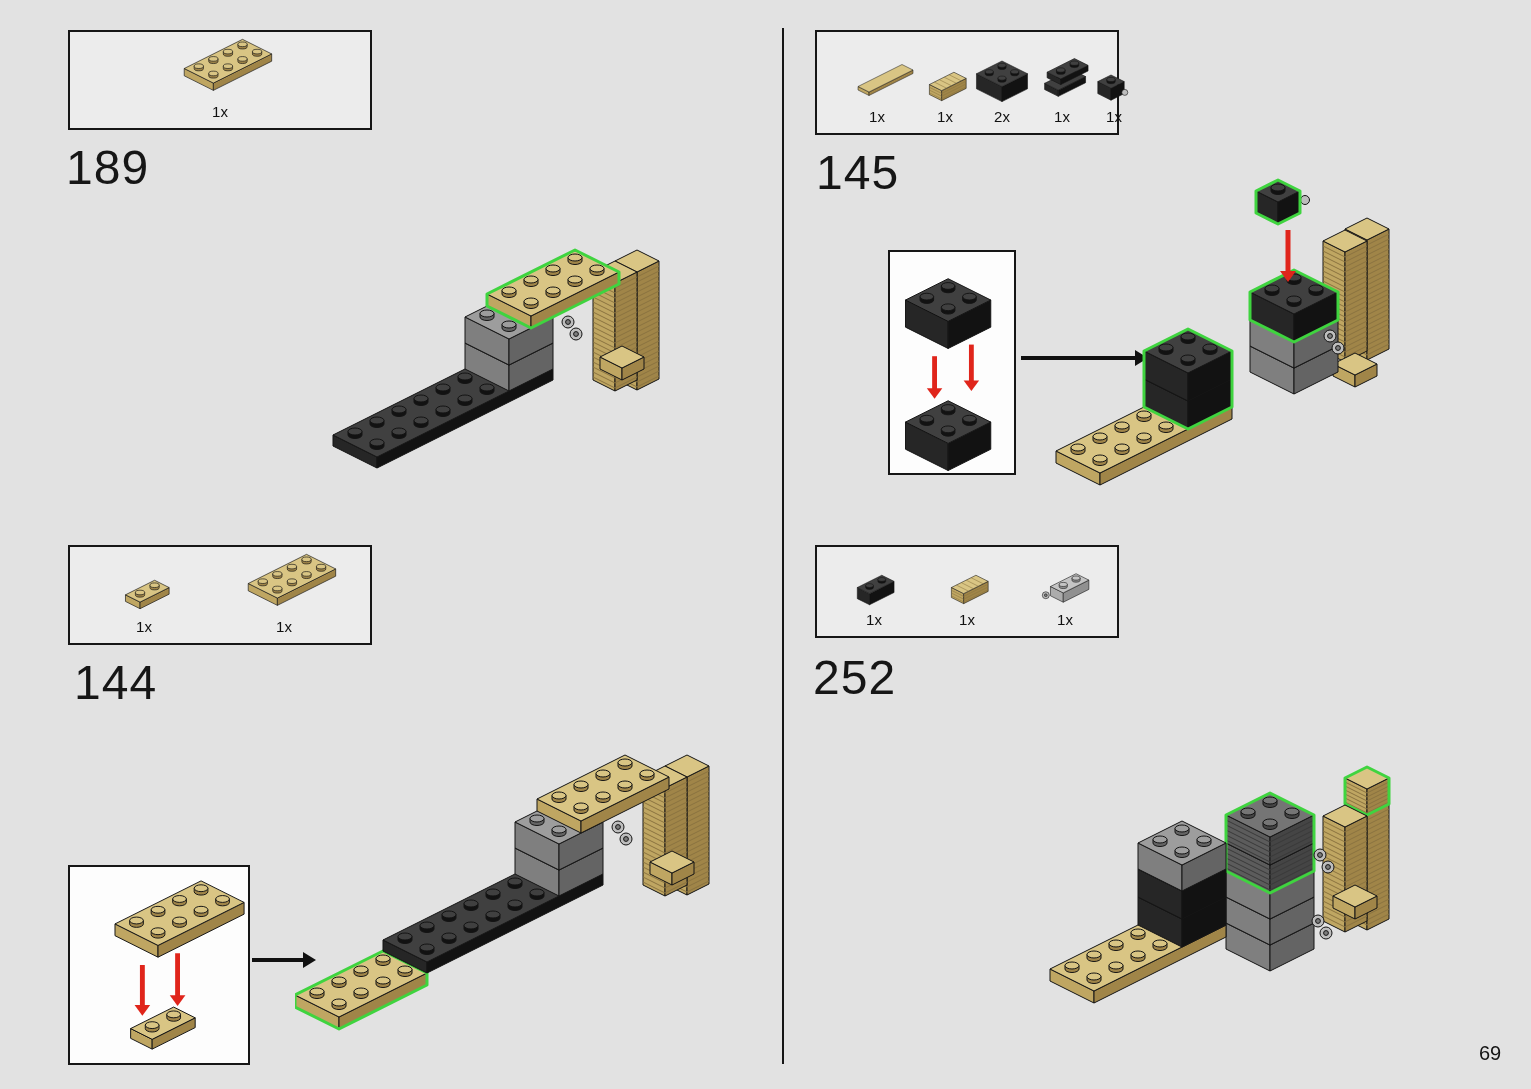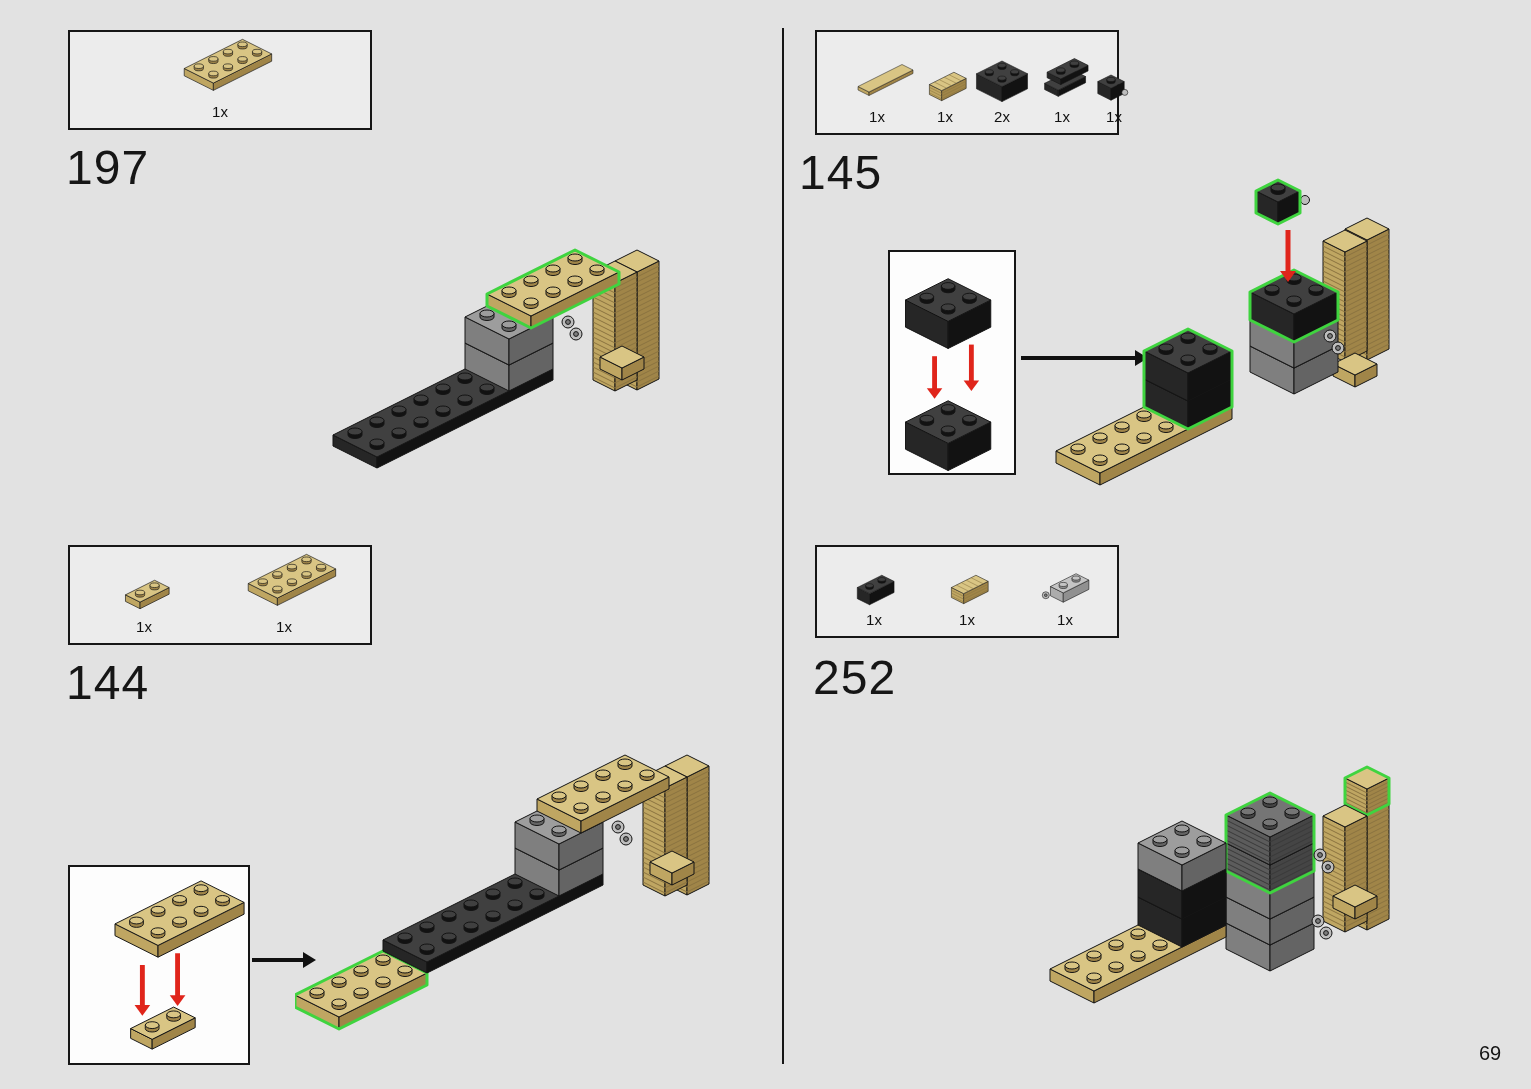--- a/index.html
+++ b/index.html
@@ -47,21 +47,21 @@
             <ellipse cx="48" cy="42.5" rx="7" ry="3.5" fill="#d9c584" stroke="#141414" stroke-width="1"></ellipse>
             <path d="M 85 42.5 v3.5 a7 3.5 0 0 0 14 0 v-3.5 z" fill="#a08548" stroke="#141414" stroke-width="1"></path>
             <ellipse cx="92" cy="42.5" rx="7" ry="3.5" fill="#d9c584" stroke="#141414" stroke-width="1"></ellipse>
             <path d="M 63 53.5 v3.5 a7 3.5 0 0 0 14 0 v-3.5 z" fill="#a08548" stroke="#141414" stroke-width="1"></path>
             <ellipse cx="70" cy="53.5" rx="7" ry="3.5" fill="#d9c584" stroke="#141414" stroke-width="1"></ellipse>
           </svg>
         <span class="count">1x</span>
       </div>
     </div>
   </div>
-  <div class="step-num" style="left:66px;top:140px">197</div>
+  <div class="step-num" style="left:66px;top:140px">189</div>
   <svg id="asm-143" class="abs" style="left:300px;top:210px" width="400" height="280">
       <polygon points="315,51 315,169 337,180 337,62" fill="#bfa662" stroke="#141414" stroke-width="1" stroke-linejoin="round"></polygon>
       <polygon points="337,62 337,180 359,169 359,51" fill="#a08548" stroke="#141414" stroke-width="1" stroke-linejoin="round"></polygon>
       <polygon points="337,62 359,51 337,40 315,51" fill="#d9c584" stroke="#141414" stroke-width="1" stroke-linejoin="round"></polygon>
       <line x1="315" y1="56" x2="337" y2="67" stroke="#8a7340" stroke-width="1"></line>
       <line x1="337" y1="67" x2="359" y2="56" stroke="#8a7340" stroke-width="1"></line>
       <line x1="315" y1="61" x2="337" y2="72" stroke="#8a7340" stroke-width="1"></line>
       <line x1="337" y1="72" x2="359" y2="61" stroke="#8a7340" stroke-width="1"></line>
       <line x1="315" y1="66" x2="337" y2="77" stroke="#8a7340" stroke-width="1"></line>
       <line x1="337" y1="77" x2="359" y2="66" stroke="#8a7340" stroke-width="1"></line>
@@ -269,21 +269,21 @@
             <ellipse cx="48" cy="42.5" rx="7" ry="3.5" fill="#d9c584" stroke="#141414" stroke-width="1"></ellipse>
             <path d="M 85 42.5 v3.5 a7 3.5 0 0 0 14 0 v-3.5 z" fill="#a08548" stroke="#141414" stroke-width="1"></path>
             <ellipse cx="92" cy="42.5" rx="7" ry="3.5" fill="#d9c584" stroke="#141414" stroke-width="1"></ellipse>
             <path d="M 63 53.5 v3.5 a7 3.5 0 0 0 14 0 v-3.5 z" fill="#a08548" stroke="#141414" stroke-width="1"></path>
             <ellipse cx="70" cy="53.5" rx="7" ry="3.5" fill="#d9c584" stroke="#141414" stroke-width="1"></ellipse>
           </svg>
         <span class="count">1x</span>
       </div>
     </div>
   </div>
-  <div class="step-num" style="left:66px;top:655px">144</div>
+  <div class="step-num" style="left:74px;top:655px">144</div>
 
   <div class="callout" style="left:68px;top:865px;width:182px;height:200px">
     <svg id="co-144" viewBox="0 0 182 200">
         <polygon points="46,58 46,70 90,92 90,80" fill="#bfa662" stroke="#141414" stroke-width="1" stroke-linejoin="round"></polygon>
         <polygon points="90,80 90,92 178,48 178,36" fill="#a08548" stroke="#141414" stroke-width="1" stroke-linejoin="round"></polygon>
         <polygon points="90,80 178,36 134,14 46,58" fill="#d9c584" stroke="#141414" stroke-width="1" stroke-linejoin="round"></polygon>
         <path d="M 127 21.5 v3.5 a7 3.5 0 0 0 14 0 v-3.5 z" fill="#a08548" stroke="#141414" stroke-width="1"></path>
         <ellipse cx="134" cy="21.5" rx="7" ry="3.5" fill="#d9c584" stroke="#141414" stroke-width="1"></ellipse>
         <path d="M 105 32.5 v3.5 a7 3.5 0 0 0 14 0 v-3.5 z" fill="#a08548" stroke="#141414" stroke-width="1"></path>
         <ellipse cx="112" cy="32.5" rx="7" ry="3.5" fill="#d9c584" stroke="#141414" stroke-width="1"></ellipse>
@@ -581,21 +581,21 @@
             <polygon points="30,40 30,60 52,49 52,29" fill="#121212" stroke="#141414" stroke-width="1" stroke-linejoin="round"></polygon>
             <polygon points="30,40 52,29 30,18 8,29" fill="#404040" stroke="#141414" stroke-width="1" stroke-linejoin="round"></polygon>
             <path d="M 23 25.5 v3.5 a7 3.5 0 0 0 14 0 v-3.5 z" fill="#121212" stroke="#141414" stroke-width="1"></path>
             <ellipse cx="30" cy="25.5" rx="7" ry="3.5" fill="#404040" stroke="#141414" stroke-width="1"></ellipse>
             <circle cx="53" cy="47" r="5" fill="#bdbdbd" stroke="#141414"></circle>
           </svg>
         <span class="count">1x</span>
       </div>
     </div>
   </div>
-  <div class="step-num" style="left:799px;top:145px">145</div>
+  <div class="step-num" style="left:816px;top:145px">145</div>
 
   <div class="callout" style="left:888px;top:250px;width:128px;height:225px">
     <svg id="co-145" viewBox="0 0 128 225">
         <polygon points="16,48 16,76 60,98 60,70" fill="#262626" stroke="#141414" stroke-width="1" stroke-linejoin="round"></polygon>
         <polygon points="60,70 60,98 104,76 104,48" fill="#121212" stroke="#141414" stroke-width="1" stroke-linejoin="round"></polygon>
         <polygon points="60,70 104,48 60,26 16,48" fill="#404040" stroke="#141414" stroke-width="1" stroke-linejoin="round"></polygon>
         <path d="M 53 33.5 v3.5 a7 3.5 0 0 0 14 0 v-3.5 z" fill="#121212" stroke="#141414" stroke-width="1"></path>
         <ellipse cx="60" cy="33.5" rx="7" ry="3.5" fill="#404040" stroke="#141414" stroke-width="1"></ellipse>
         <path d="M 31 44.5 v3.5 a7 3.5 0 0 0 14 0 v-3.5 z" fill="#121212" stroke="#141414" stroke-width="1"></path>
         <ellipse cx="38" cy="44.5" rx="7" ry="3.5" fill="#404040" stroke="#141414" stroke-width="1"></ellipse>

